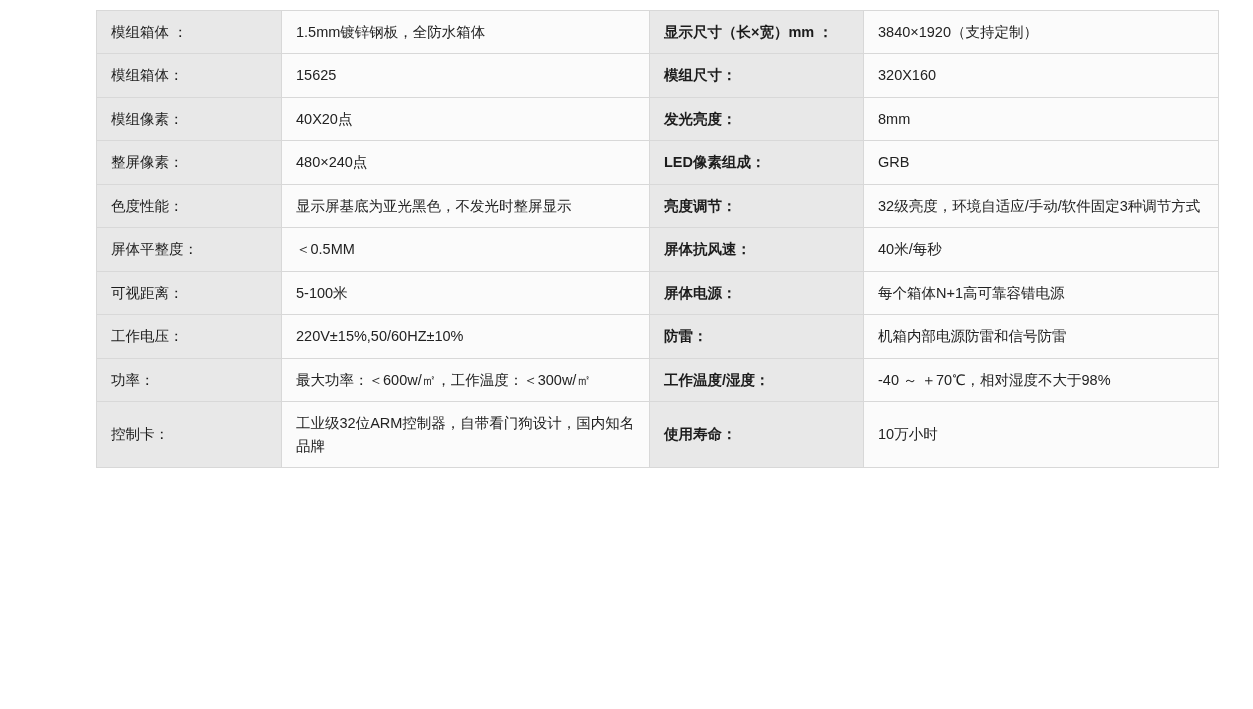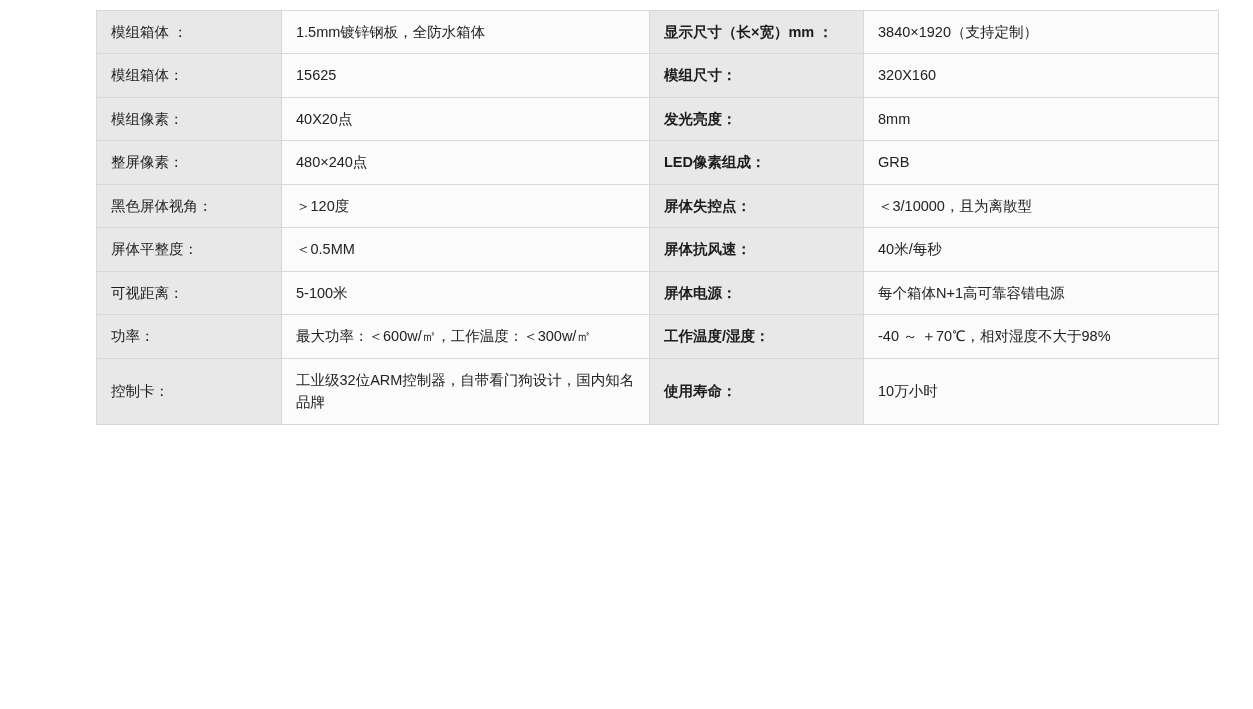--- a/index.html
+++ b/index.html
@@ -77,36 +77,42 @@
         <td class="label l-right">发光亮度：</td>
         <td class="value v-right">8mm</td>
       </tr>
       <tr>
         <td class="label">整屏像素：</td>
         <td class="value">480×240点</td>
         <td class="label l-right">LED像素组成：</td>
         <td class="value v-right">GRB</td>
       </tr>
       <tr>
-        <td class="label">黑色屏体视角：</td>
-        <td class="value">＞120度</td>
-        <td class="label l-right">屏体失控点：</td>
-        <td class="value v-right">＜3/10000，且为离散型</td>
+        <td class="label">色度性能：</td>
+        <td class="value">显示屏基底为亚光黑色，不发光时整屏显示</td>
+        <td class="label l-right">亮度调节：</td>
+        <td class="value v-right">32级亮度，环境自适应/手动/软件固定3种调节方式</td>
       </tr>
       <tr>
         <td class="label">屏体平整度：</td>
         <td class="value">＜0.5MM</td>
         <td class="label l-right">屏体抗风速：</td>
         <td class="value v-right">40米/每秒</td>
       </tr>
       <tr>
         <td class="label">可视距离：</td>
         <td class="value">5-100米</td>
         <td class="label l-right">屏体电源：</td>
         <td class="value v-right">每个箱体N+1高可靠容错电源</td>
+      </tr>
+      <tr>
+        <td class="label">工作电压：</td>
+        <td class="value">220V±15%,50/60HZ±10%</td>
+        <td class="label l-right">防雷：</td>
+        <td class="value v-right">机箱内部电源防雷和信号防雷</td>
       </tr>
       <tr>
         <td class="label">功率：</td>
         <td class="value">最大功率：＜600w/㎡，工作温度：＜300w/㎡</td>
         <td class="label l-right">工作温度/湿度：</td>
         <td class="value v-right">-40 ～ ＋70℃，相对湿度不大于98%</td>
       </tr>
       <tr>
         <td class="label">控制卡：</td>
         <td class="value">工业级32位ARM控制器，自带看门狗设计，国内知名品牌</td>

